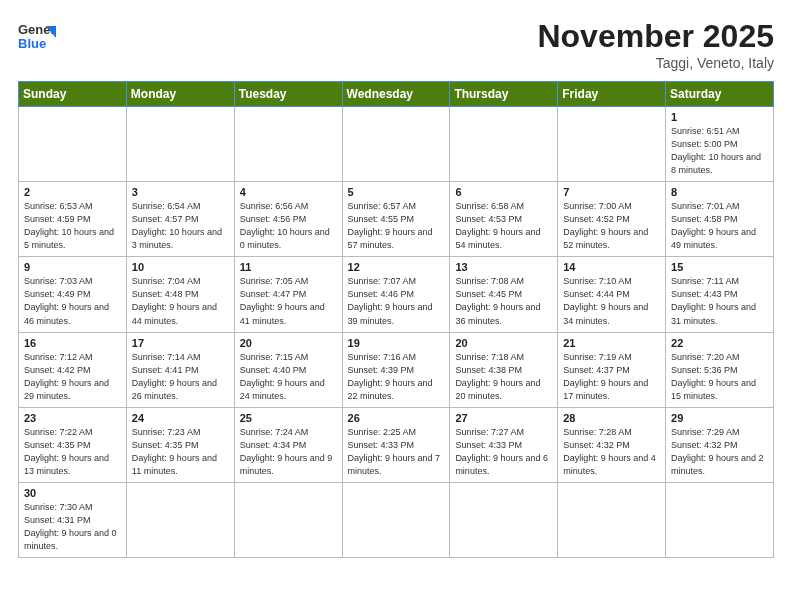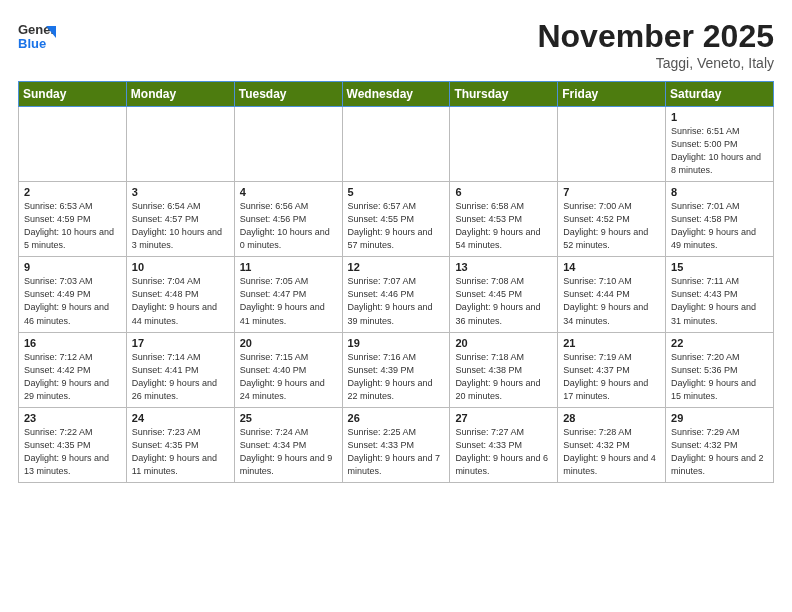--- a/index.html
+++ b/index.html
@@ -299,15 +299,29 @@
 Sunset: 4:32 PM
 Daylight: 9 hours and 4 minutes.</div>
           </td>
           <td>
             <span class="day-number">29</span>
             <div class="day-info">Sunrise: 7:29 AM
 Sunset: 4:32 PM
 Daylight: 9 hours and 2 minutes.</div>
           </td>
         </tr>
+        <tr class="last-row">
+          <td>
+            <span class="day-number">30</span>
+            <div class="day-info">Sunrise: 7:30 AM
+Sunset: 4:31 PM
+Daylight: 9 hours and 0 minutes.</div>
+          </td>
+          <td class="empty"></td>
+          <td class="empty"></td>
+          <td class="empty"></td>
+          <td class="empty"></td>
+          <td class="empty"></td>
+          <td class="empty"></td>
+        </tr>
       </tbody>
   </table>
 </div>
 
 </body></html>

